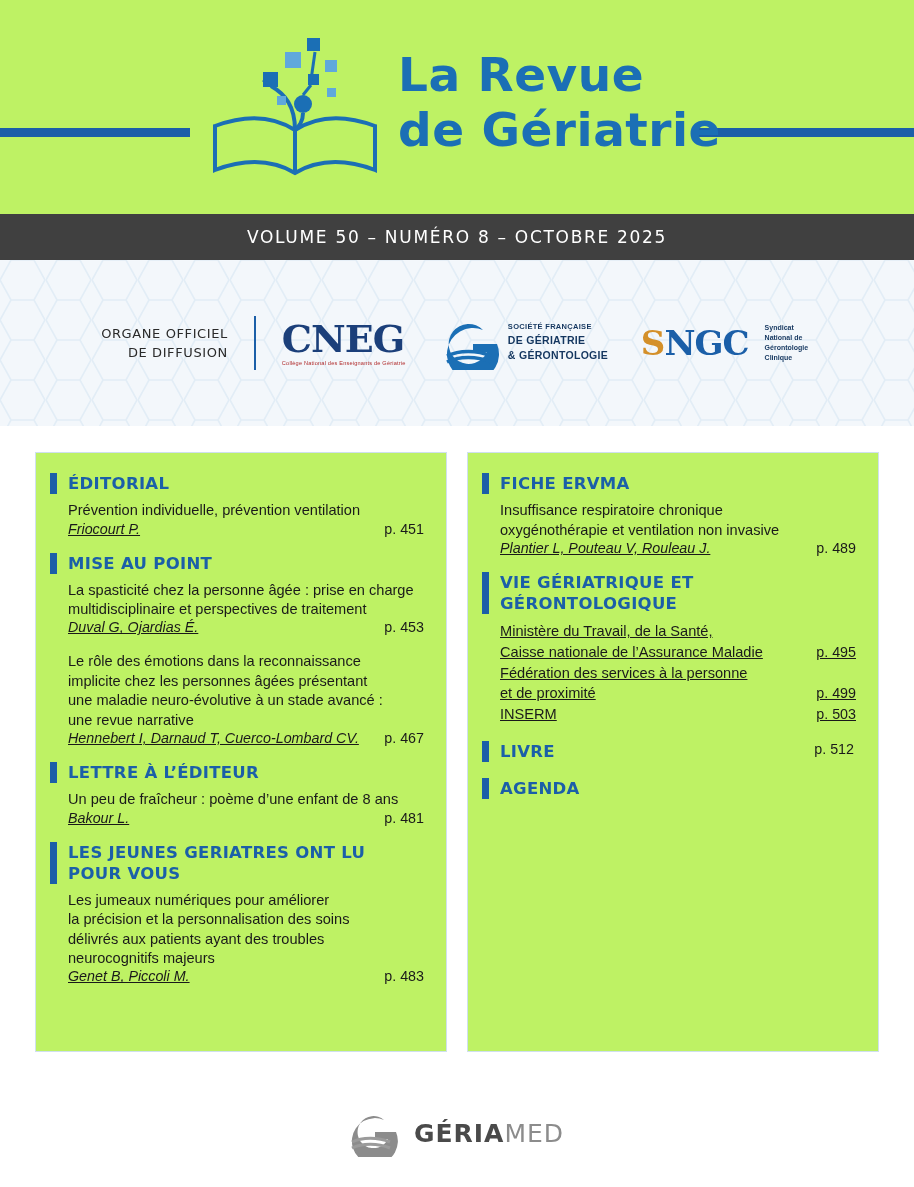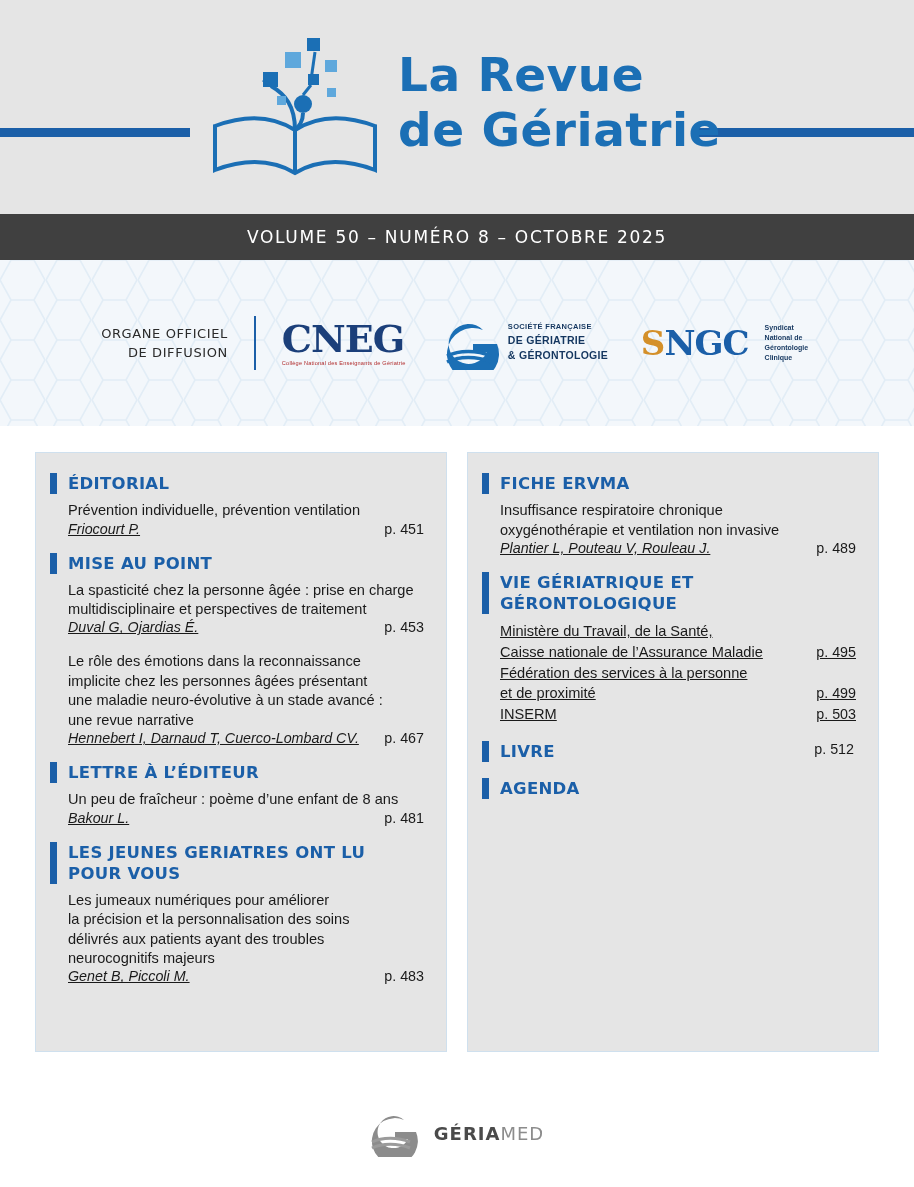--- a/index.html
+++ b/index.html
@@ -9,21 +9,21 @@
     background: #ffffff;
     font-family: "Liberation Sans", sans-serif;
     overflow: hidden;
     position: relative;
   }
 
   
   .masthead {
     position: relative;
     height: 214px;
-    background: #e5e5e5;
+    background: #bef264;
   }
   .masthead-rule {
     position: absolute;
     top: 128px;
     height: 9px;
     background: #1b5fa8;
   }
   .masthead-rule.left  { left: 0;  width: 190px; }
   .masthead-rule.right { right: 0; width: 220px; }
 
@@ -106,21 +106,21 @@
 
   
   .toc {
     display: flex;
     gap: 20px;
     padding: 26px 35px 0 35px;
   }
   .col {
     width: 458px;
     border: 1px solid #cfe0ee;
-    background: #e5e5e5;
+    background: #bef264;
     padding: 20px 22px 22px 14px;
     min-height: 600px;
   }
   .section { margin-bottom: 16px; }
   .section-head {
     display: flex;
     align-items: flex-start;
     gap: 11px;
     margin-bottom: 7px;
   }
@@ -184,21 +184,21 @@
     position: absolute;
     left: 0; right: 0;
     bottom: 30px;
     display: flex;
     align-items: center;
     justify-content: center;
     gap: 14px;
   }
   .geriamed-text {
     font-family: "DejaVu Sans", sans-serif;
-    font-size: 18px;
+    font-size: 25px;
     letter-spacing: 1px;
   }
   .geriamed-text .a { color: #4a4a4a; font-weight: bold; }
   .geriamed-text .b { color: #8c8c8c; }
 </style>
 </head>
 <body>
 
 <div class="masthead">
   <div class="masthead-rule left"></div>

